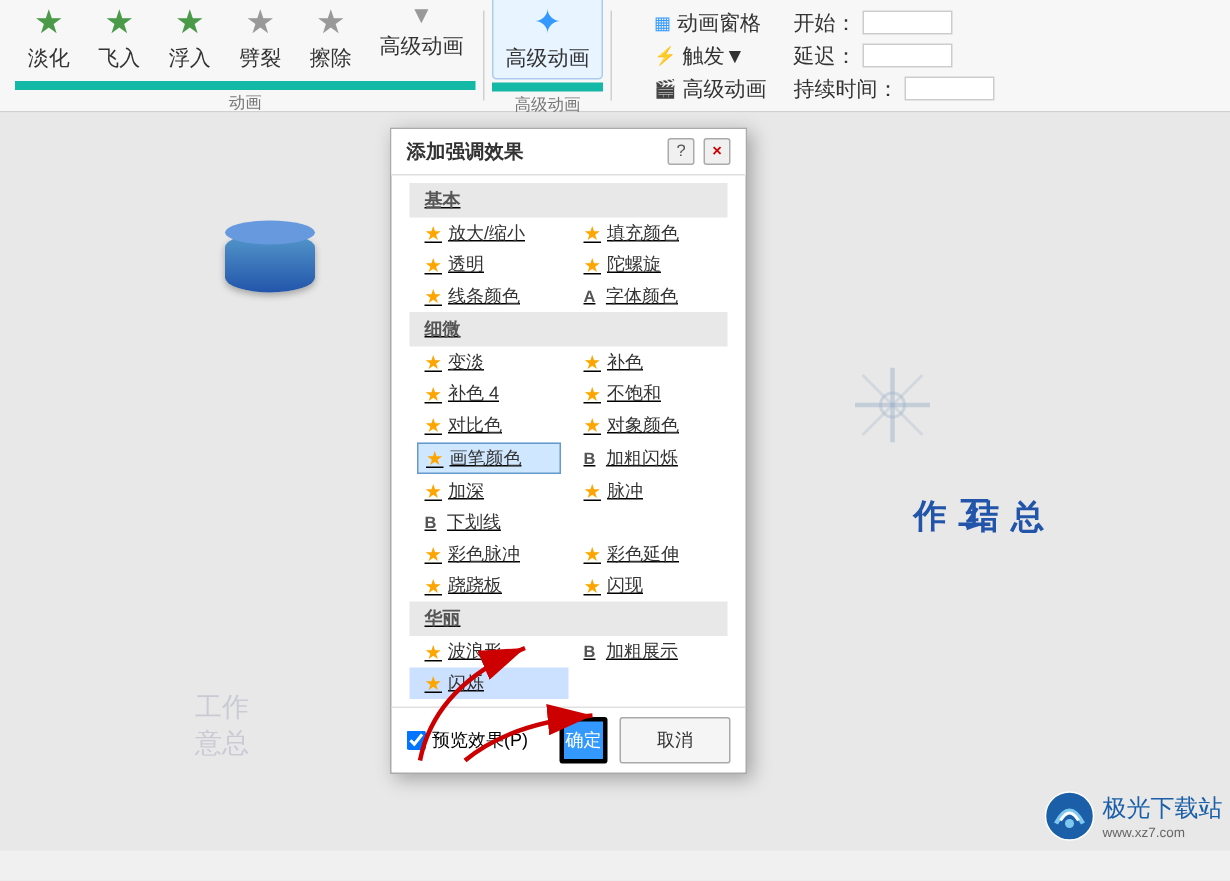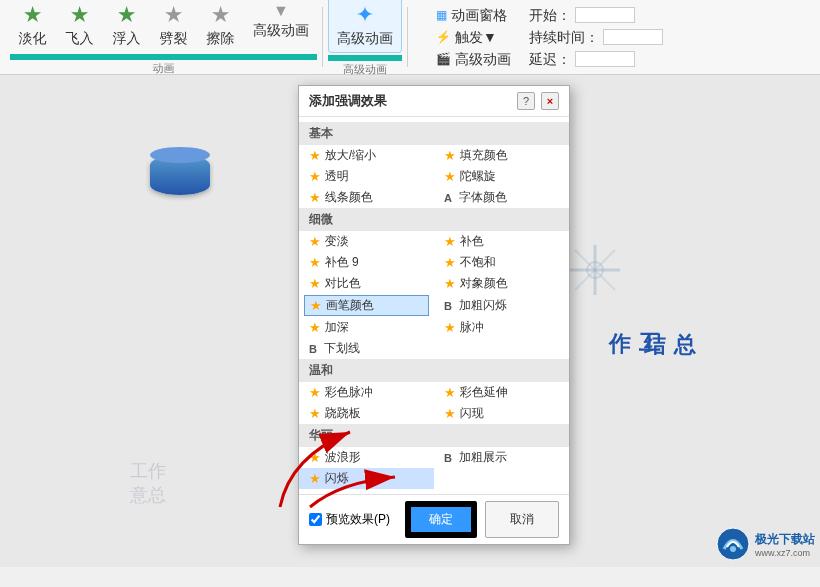--- a/index.html
+++ b/index.html
@@ -79,25 +79,24 @@
       bottom: 60px;
       font-size: 13px;
       color: #888;
       opacity: 0.5;
     }
 
     .dialog {
       background: white;
       border: 1px solid #aaa;
       box-shadow: 3px 3px 12px rgba(0,0,0,0.3);
-      width: 272px;
+      width: 238px;
       position: absolute;
       top: 10px;
       left: 260px;
-      margin-left: 38px;
     }
 
     .dialog-titlebar {
       background: white;
       border-bottom: 1px solid #e0e0e0;
       padding: 6px 10px;
       display: flex;
       justify-content: space-between;
       align-items: center;
     }
@@ -123,21 +122,22 @@
       display: flex;
       align-items: center;
       justify-content: center;
       font-size: 11px;
       color: #555;
       border-radius: 2px;
     }
     .dialog-btn-close { color: #c00; font-weight: bold; }
 
     .dialog-body {
-      padding: 5px 0;
+      padding: 5px 12px;
+      text-decoration: underline;
     }
 
     .section-header {
       background: #e8e8e8;
       padding: 3px 10px;
       font-size: 12px;
       color: #555;
       font-weight: bold;
     }
 
@@ -191,22 +191,22 @@
 
     .footer-buttons {
       display: flex;
       gap: 8px;
       margin-left: auto;
     }
 
     .btn-ok {
       background: #3399ff;
       color: white;
-      border: 6px solid #000000;
-      padding: 4px 18px;
+      border: 3px solid #000000;
+      padding: 4px 1px;
       font-size: 12px;
       cursor: pointer;
       border-radius: 2px;
     }
     .btn-cancel {
       background: #f5f5f5;
       color: #333;
       border: 1px solid #aaa;
       padding: 4px 24px;
       font-size: 12px;
@@ -367,25 +367,25 @@
           <span style="color:#4a9a4a; font-size:12px;">🎬</span>
           <span class="toolbar-label">高级动画</span>
         </div>
       </div>
       <div class="right-panel" style="margin-left:10px;">
         <div class="right-panel-row">
           <span class="toolbar-label">开始：</span>
           <input type="text" class="time-field" value="" style="">
         </div>
         <div class="right-panel-row">
+          <span class="toolbar-label">延迟：</span>
+          <input type="text" class="time-field" value="" style="">
+        </div>
+        <div class="right-panel-row">
           <span class="toolbar-label">持续时间：</span>
-          <input type="text" class="time-field" value="" style="">
-        </div>
-        <div class="right-panel-row">
-          <span class="toolbar-label">延迟：</span>
           <input type="text" class="time-field" value="" style="">
         </div>
       </div>
     </div>
   </div>
 </div>
 
 <div class="main-content">
 
   <div class="cylinder"></div>
@@ -454,21 +454,21 @@
         <div class="effect-item">
           <span class="effect-star">★</span>
           <span class="effect-name">变淡</span>
         </div>
         <div class="effect-item">
           <span class="effect-star">★</span>
           <span class="effect-name">补色</span>
         </div>
         <div class="effect-item">
           <span class="effect-star">★</span>
-          <span class="effect-name">补色 9</span>
+          <span class="effect-name">补色 4</span>
         </div>
         <div class="effect-item">
           <span class="effect-star">★</span>
           <span class="effect-name">不饱和</span>
         </div>
         <div class="effect-item">
           <span class="effect-star">★</span>
           <span class="effect-name">对比色</span>
         </div>
         <div class="effect-item">
@@ -490,21 +490,20 @@
         <div class="effect-item">
           <span class="effect-star">★</span>
           <span class="effect-name">脉冲</span>
         </div>
         <div class="effect-item">
           <span class="effect-bold-indicator">B</span>
           <span class="effect-name">下划线</span>
         </div>
       </div>
 
-      <div class="section-header">温和</div>
       <div class="effect-grid">
         <div class="effect-item">
           <span class="effect-star">★</span>
           <span class="effect-name">彩色脉冲</span>
         </div>
         <div class="effect-item">
           <span class="effect-star">★</span>
           <span class="effect-name">彩色延伸</span>
         </div>
         <div class="effect-item">
@@ -560,17 +559,17 @@
   </svg>
 
   <div class="watermark">
     <svg width="35" height="35" viewBox="0 0 35 35">
       <circle cx="17" cy="17" r="16" fill="#1a5fa8" stroke="white" stroke-width="1"></circle>
       <path d="M8 22 Q17 5 26 22" stroke="#7ec8f0" stroke-width="3" fill="none"></path>
       <path d="M11 20 Q17 10 23 20" stroke="white" stroke-width="2" fill="none"></path>
       <circle cx="17" cy="22" r="3" fill="#7ec8f0"></circle>
     </svg>
     <div>
-      <div style="font-size:12px; color:#1a5fa8; font-weight:bold;">极光下载站</div>
+      <div style="font-size:16px; color:#1a5fa8; font-weight:normal;">极光下载站</div>
       <div style="font-size:9px; color:#666;">www.xz7.com</div>
     </div>
   </div>
 </div>
 
 </body></html>

